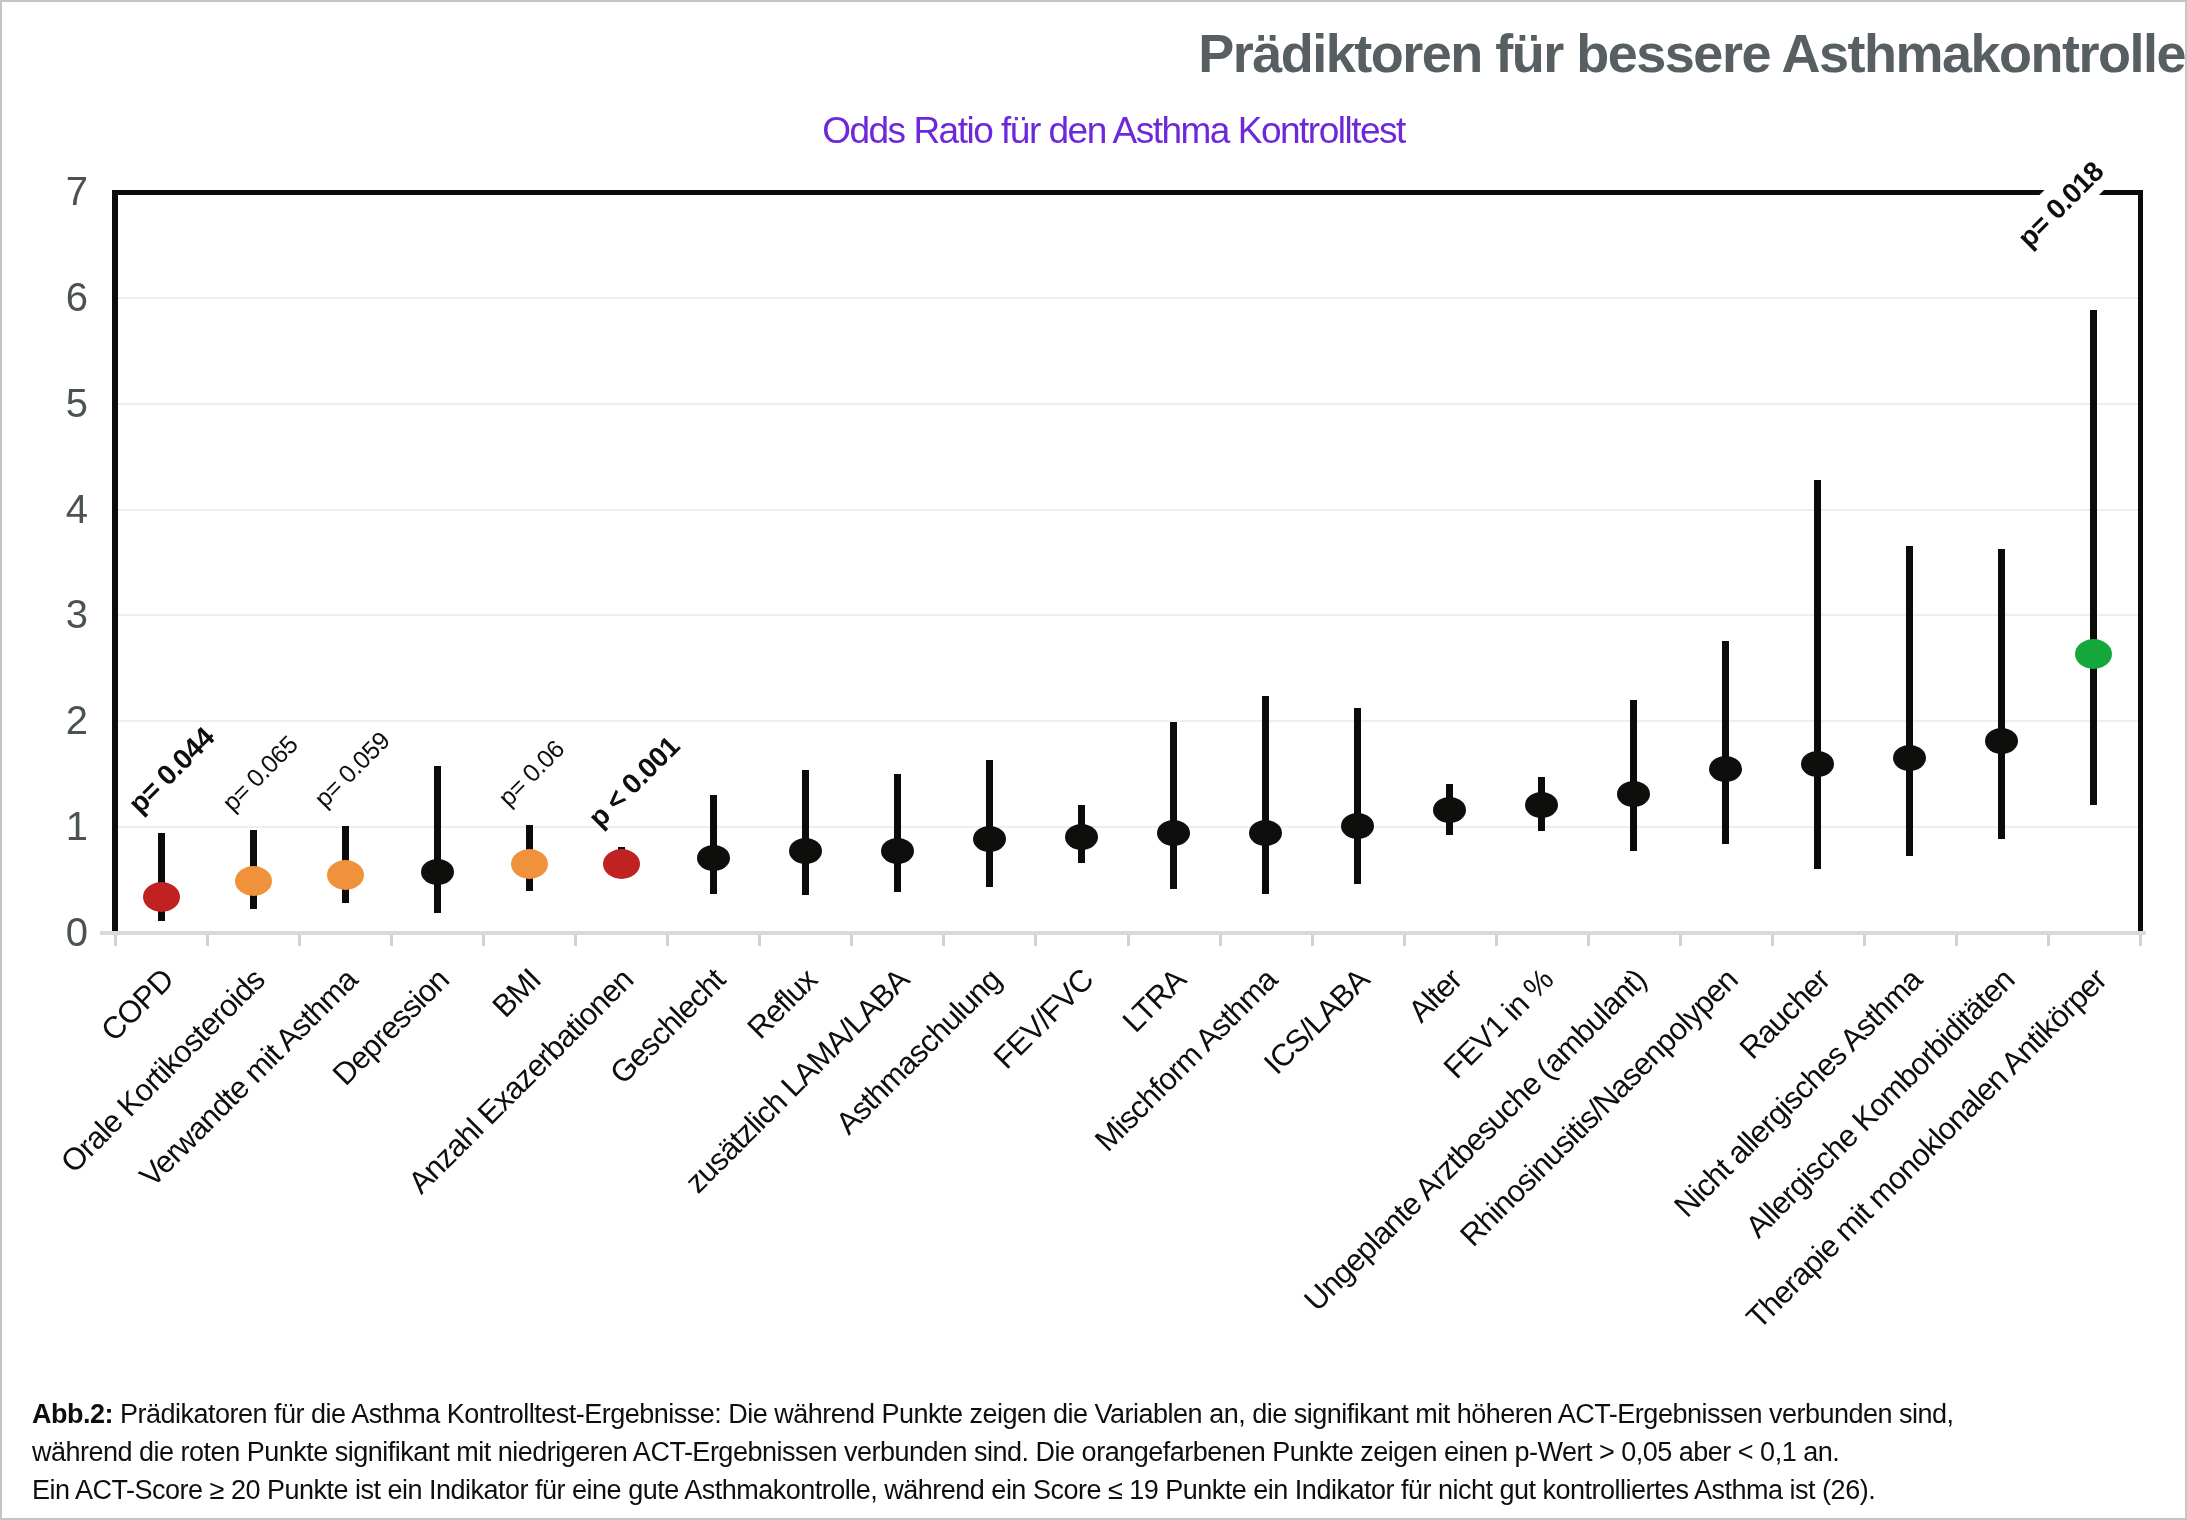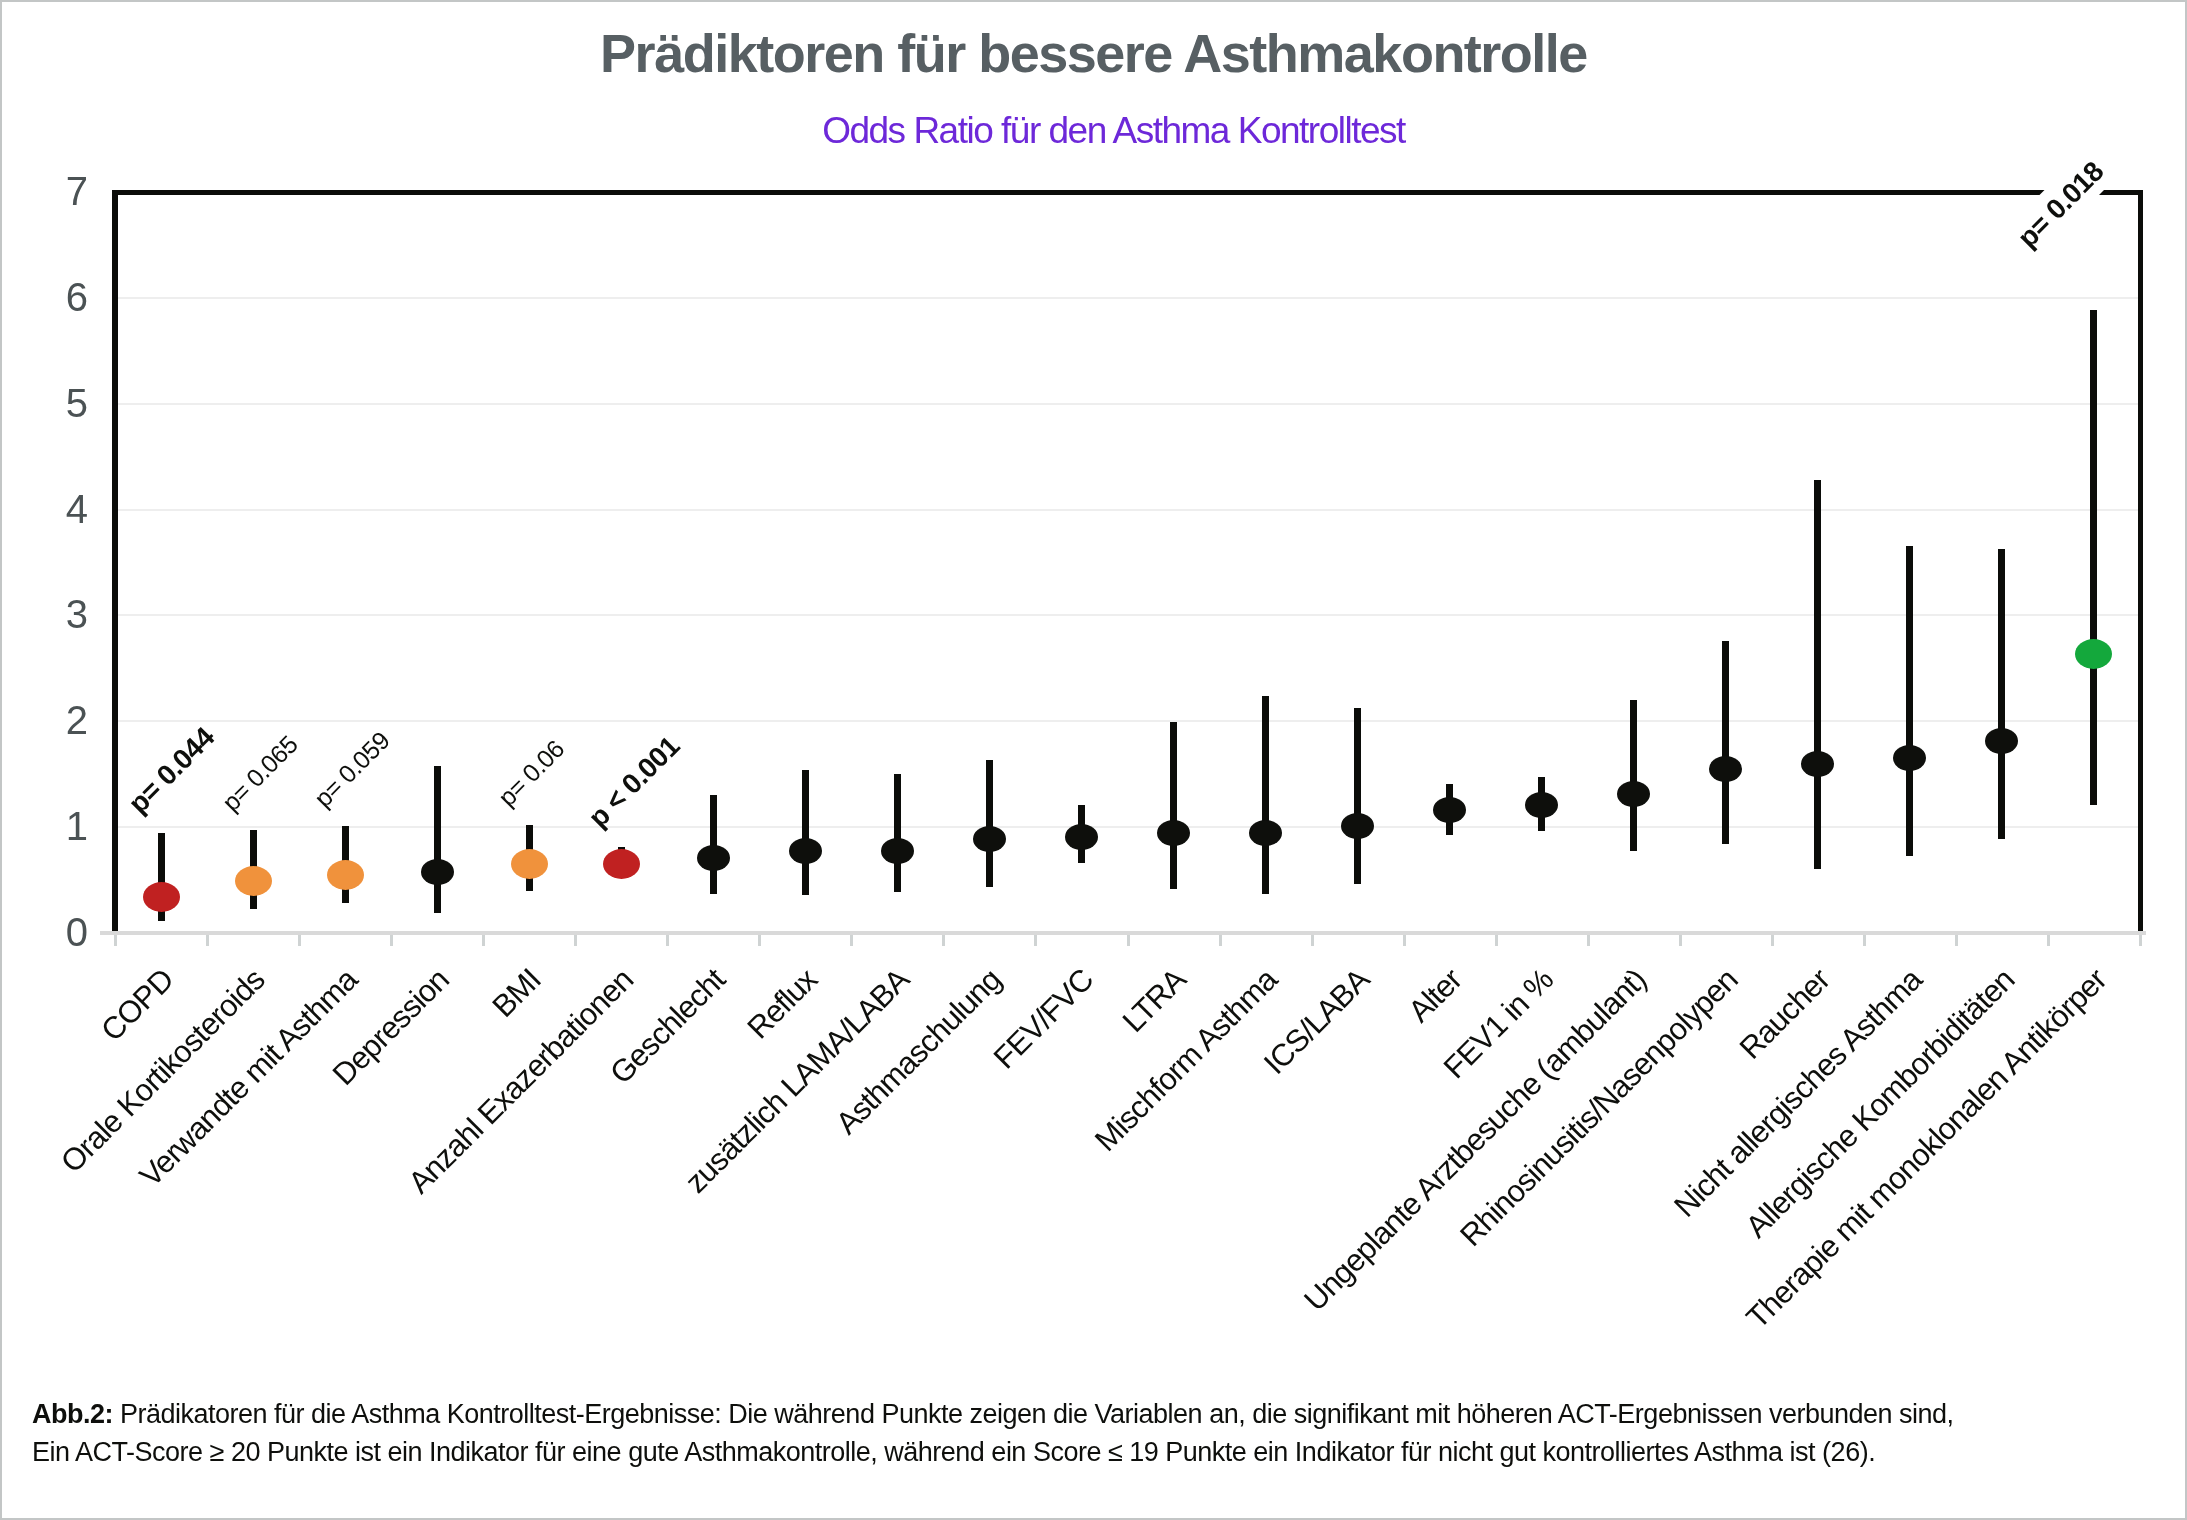--- a/index.html
+++ b/index.html
@@ -8,21 +8,21 @@
     width:2187px;height:1520px;
     background:#ffffff;
     box-sizing:border-box;
     border:2px solid #c3c6c6;
     overflow:hidden;
     font-family:"Liberation Sans", sans-serif;
     color:#0e0f0c;
   }
   .chart-title{
     position:absolute;top:20px;left:0;width:100%;
-    text-align:center;font-size:54px;font-weight:700;
+    text-align:right;font-size:54px;font-weight:700;
     letter-spacing:-1.5px;color:#575f63;
   }
   .chart-subtitle{
     position:absolute;top:108px;left:0;width:100%;
     text-align:center;font-size:37px;font-weight:400;
     letter-spacing:-1.5px;color:#6d28d9;margin-left:20px;
   }
   .gridline{position:absolute;height:2px;background:#eeeeee;}
   .spine{position:absolute;background:#0b0c09;z-index:2;}
   .x-axis-line{position:absolute;height:4px;background:#d9d9d9;z-index:1;}
@@ -229,15 +229,16 @@
       <div class="p-anchor" style="left: 2027.98px; top: 261.501px;">
         <div class="p-label bold mask">p= 0.018</div>
       </div>
       <div class="xlab-anchor" style="left: 2085.98px; top: 960px;">
         <div class="x-label">Therapie mit monoklonalen Antikörper</div>
       </div>
     </div>
 
   <div class="caption">
     <div><b>Abb.2:</b><span> Prädikatoren für die Asthma Kontrolltest-Ergebnisse: Die während Punkte zeigen die Variablen an, die signifikant mit höheren ACT-Ergebnissen verbunden sind,</span></div>
+    <div>während die roten Punkte signifikant mit niedrigeren ACT-Ergebnissen verbunden sind. Die orangefarbenen Punkte zeigen einen p-Wert &gt; 0,05 aber &lt; 0,1 an.</div>
     <div>Ein ACT-Score ≥ 20 Punkte ist ein Indikator für eine gute Asthmakontrolle, während ein Score ≤ 19 Punkte ein Indikator für nicht gut kontrolliertes Asthma ist (26).</div>
   </div>
 </div>
 
 </body></html>

